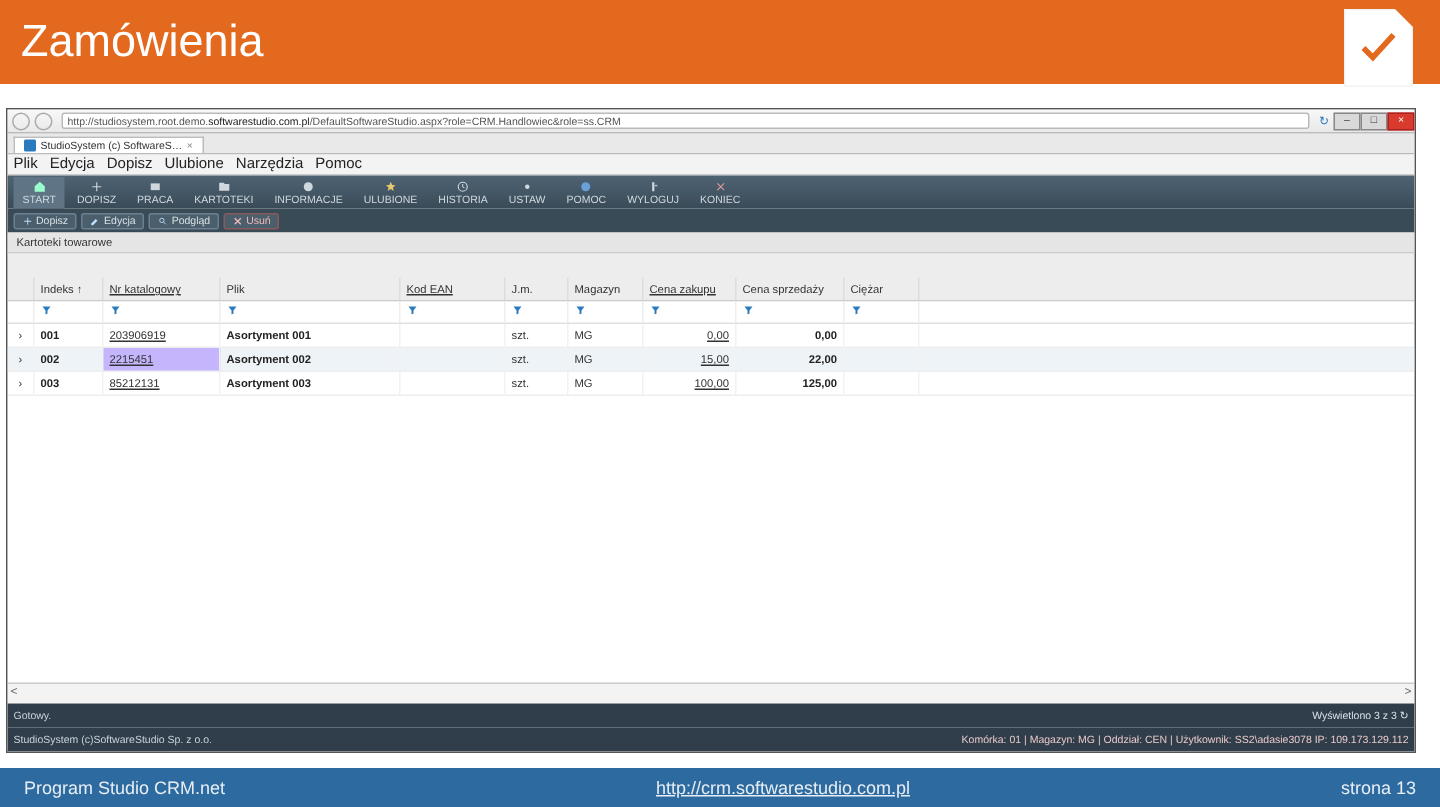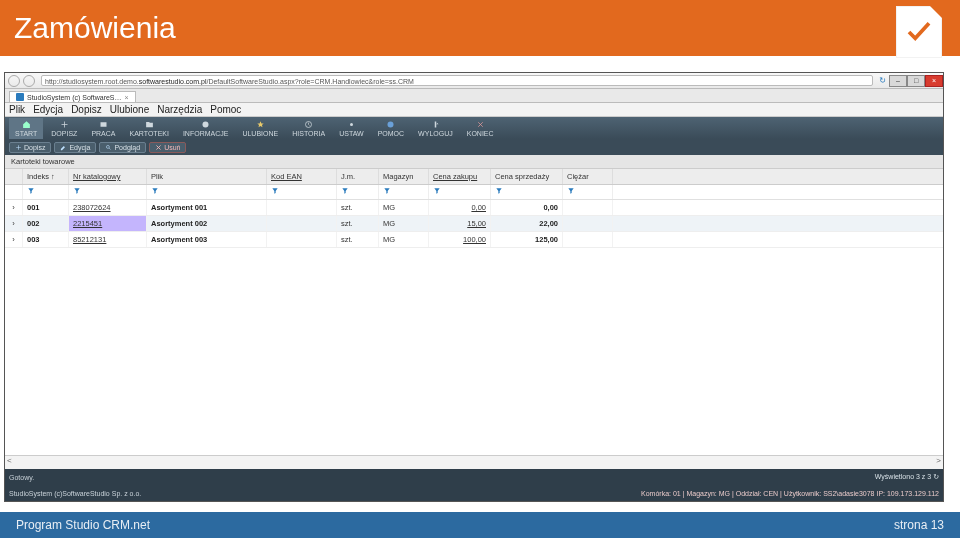--- a/index.html
+++ b/index.html
@@ -46,21 +46,21 @@
   .toolbar { background:#3a4b58; height:16px; display:flex; align-items:center; padding:0 4px; gap:3px; }
   .tbtn { display:flex; align-items:center; gap:2px; border:1px solid #6b8090; border-radius:2px; background:#4a5e6c; padding:1px 5px; font-size:7px; color:#d7e0e6; }
   .tbtn.del { color:#f1b9b9; border-color:#8a5a5a; }
   .tbtn svg { width:7px; height:7px; }
 
   .subhead { background:#e5e5e5; border-bottom:1px solid #ccc; padding:2px 6px; font-size:7.5px; color:#333; }
 
   
   .grid { flex:1; display:flex; flex-direction:column; overflow:hidden; }
   .ghead { display:flex; background:#ededed; border-bottom:1px solid #ccc; }
-  .ghead .cell { padding:3px 4px; font-size:7.5px; color:#333; border-right:1px solid #ddd; display:flex; align-items:flex-end; gap:2px; }
+  .ghead .cell { padding:3px 4px; font-size:7.5px; color:#333; border-right:1px solid #ddd; display:flex; align-items:flex-end; gap:2px;margin-top:16px; }
   .filters { display:flex; background:#fff; border-bottom:1px solid #e0e0e0; }
   .filters .cell { padding:2px 4px; color:#2a7bbd; border-right:1px solid #eee; }
   .filters svg { width:8px; height:8px; }
   .rows { flex:1; background:#fff; }
   .row { display:flex; border-bottom:1px solid #eee; }
   .row .cell { padding:3px 4px; font-size:7.5px; color:#333; border-right:1px solid #f2f2f2; }
   .row.sel { background:#eef3f7; }
   .row.sel .cell:nth-child(3) { background:#c4b5fd; }
   .cell b, .row b { color:#222; font-weight:600; }
   .link { color:#2a5fbf; }
@@ -299,21 +299,21 @@
                   <path fill="#2a7bbd" d="M4 4h16l-6 8v6l-4 2v-8z"></path>
                 </svg></div>
             <div class="cell c-ci"><svg viewBox="0 0 24 24">
                   <path fill="#2a7bbd" d="M4 4h16l-6 8v6l-4 2v-8z"></path>
                 </svg></div>
           </div>
           <div class="rows">
             <div class="row">
               <div class="cell c-exp">›</div>
               <div class="cell c-idx"><b>001</b></div>
-              <div class="cell c-kat link">238072624</div>
+              <div class="cell c-kat link">203906919</div>
               <div class="cell c-naz"><b>Asortyment 001</b></div>
               <div class="cell c-ean"></div>
               <div class="cell c-jm">szt.</div>
               <div class="cell c-mag">MG</div>
               <div class="cell c-cz num">0,00</div>
               <div class="cell c-cs num"><b>0,00</b></div>
               <div class="cell c-ci num"></div>
             </div>
             <div class="row sel">
               <div class="cell c-exp">›</div>
@@ -353,16 +353,17 @@
           <span>StudioSystem (c)SoftwareStudio Sp. z o.o.</span>
           <span class="mid">Komórka: 01 | Magazyn: MG | Oddział: CEN | Użytkownik: SS2\adasie3078 IP: 109.173.129.112</span>
         </div>
 
       </div>
     </div>
   </div>
 
   <div class="footer">
     <span>Program Studio CRM.net</span>
+    <a>http://crm.softwarestudio.com.pl</a>
     <span>strona 13</span>
   </div>
 
 </div>
 
 </body></html>

